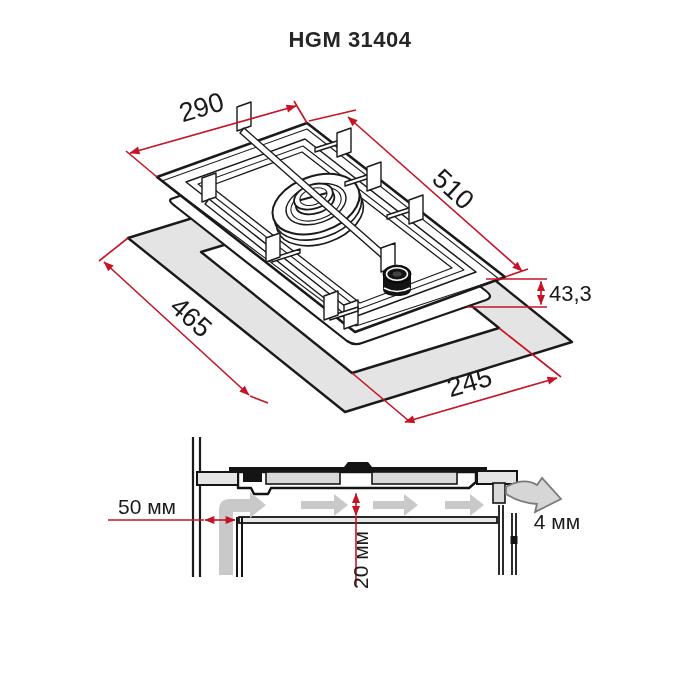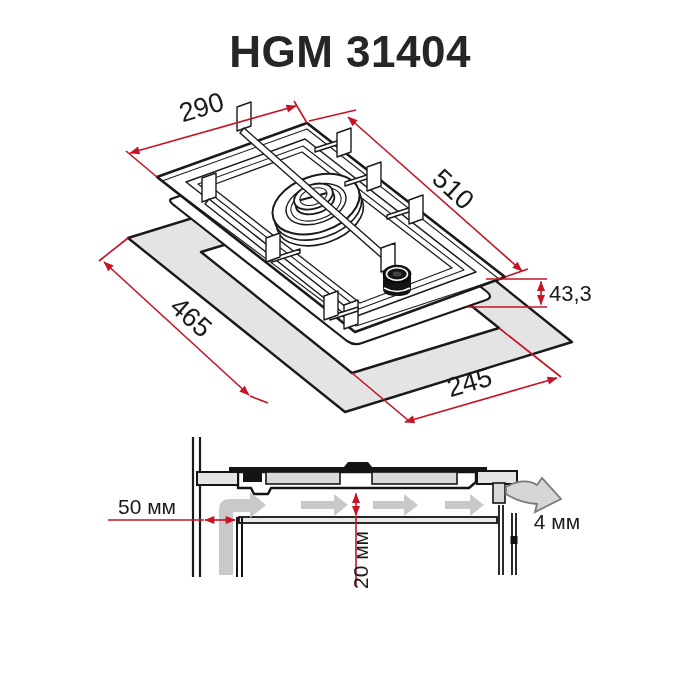--- a/index.html
+++ b/index.html
@@ -1,19 +1,19 @@
 <!DOCTYPE html>
 <html><head>
 <meta charset="utf-8">
 <style>
   html,body{margin:0;padding:0;background:#ffffff;}
   .stage{position:relative;width:700px;height:700px;background:#fff;overflow:hidden;
          font-family:"Liberation Sans",sans-serif;}
   .title{position:absolute;left:0;right:0;top:27px;text-align:center;
-         font-size:44px;font-weight:700;color:#262626;letter-spacing:0.5px;}
+         font-size:22px;font-weight:700;color:#262626;letter-spacing:0.5px;}
   svg.drawing{position:absolute;left:0;top:0;}
   svg text{font-family:"Liberation Sans",sans-serif;fill:#1a1a1a;}
   .dim-label{font-size:27px;}
   .dim-label-small{font-size:22px;}
   .mm-label{font-size:21px;}
 </style>
 </head>
 <body>
 
 <div class="stage">

